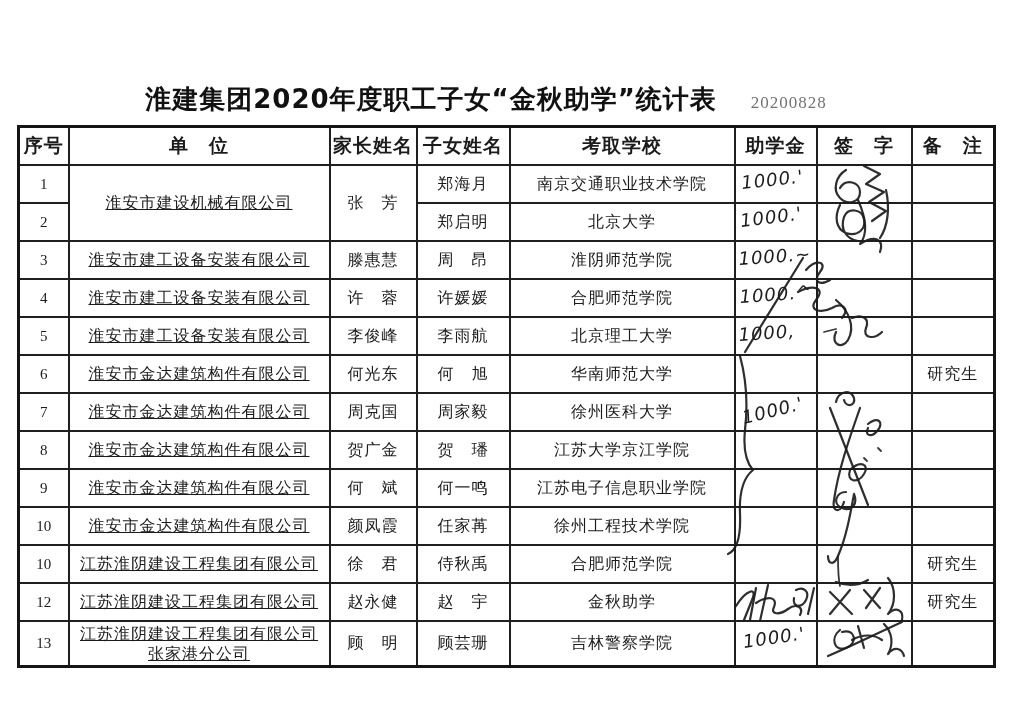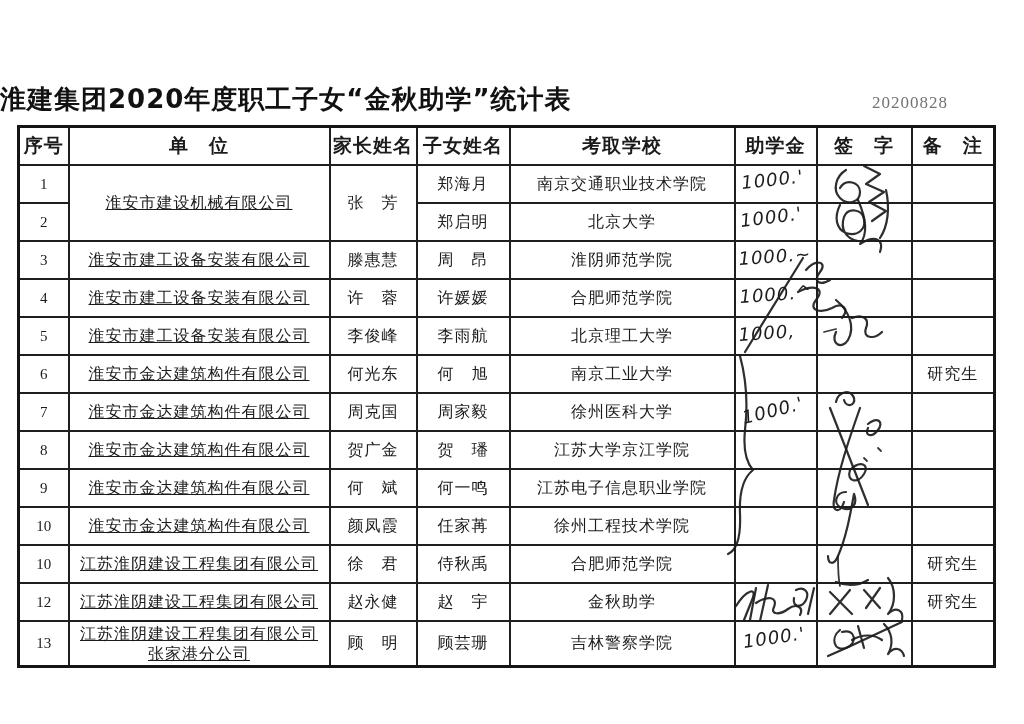--- a/index.html
+++ b/index.html
@@ -1,19 +1,19 @@
 <!DOCTYPE html>
 <html><head>
 <meta charset="utf-8">
 <style>
   html,body{margin:0;padding:0;background:#ffffff;}
   .page{position:relative;width:1024px;height:724px;background:#fff;overflow:hidden;
         font-family:"Liberation Serif","DejaVu Serif",serif;color:#1b1b1b;}
-  .title-row{position:absolute;top:82px;left:0;width:948px;display:flex;
-             justify-content:space-between;align-items:baseline;gap:34px;}
+  .title-row{position:absolute;top:82px;left:12px;width:948px;display:flex;
+             justify-content:center;align-items:baseline;gap:34px;}
   .doc-title{font-family:"DejaVu Sans","Liberation Sans",sans-serif;font-weight:bold;
              font-size:26px;letter-spacing:1px;color:#111;}
   .doc-date{font-size:17px;letter-spacing:1px;color:#737373;}
   table.grid{position:absolute;left:17px;top:125px;width:976px;border-collapse:collapse;
              table-layout:fixed;border:3px solid #151515;}
   .grid th,.grid td{border:2px solid #1f1f1f;text-align:center;vertical-align:middle;
              padding:0;font-size:16px;letter-spacing:1px;overflow:hidden;}
   .grid th{height:36px;font-weight:600;font-size:19px;}
   .grid td{height:36px;}
   .grid tr.tall td{height:43px;}
@@ -104,21 +104,21 @@
       <td>北京理工大学</td>
       <td></td>
       <td></td>
       <td></td>
     </tr>
     <tr>
       <td class="no">6</td>
       <td class="unit">淮安市金达建筑构件有限公司</td>
       <td>何光东</td>
       <td>何　旭</td>
-      <td>南京工业大学</td>
+      <td>华南师范大学</td>
       <td></td>
       <td></td>
       <td>研究生</td>
     </tr>
     <tr>
       <td class="no">7</td>
       <td class="unit">淮安市金达建筑构件有限公司</td>
       <td>周克国</td>
       <td>周家毅</td>
       <td>徐州医科大学</td>

